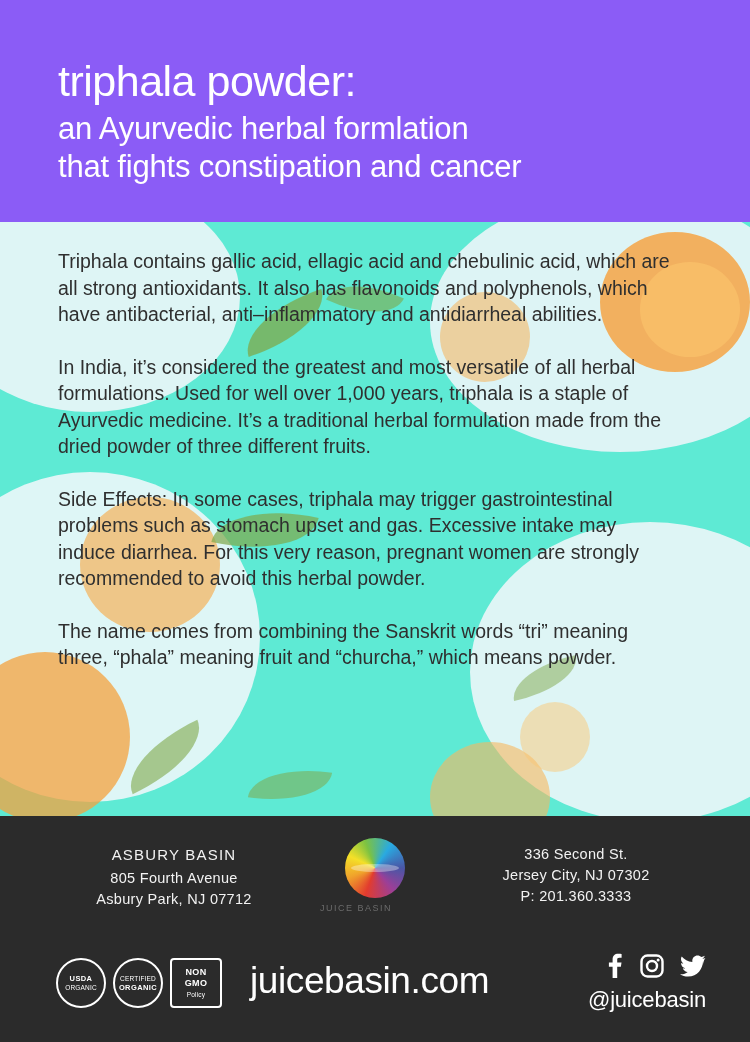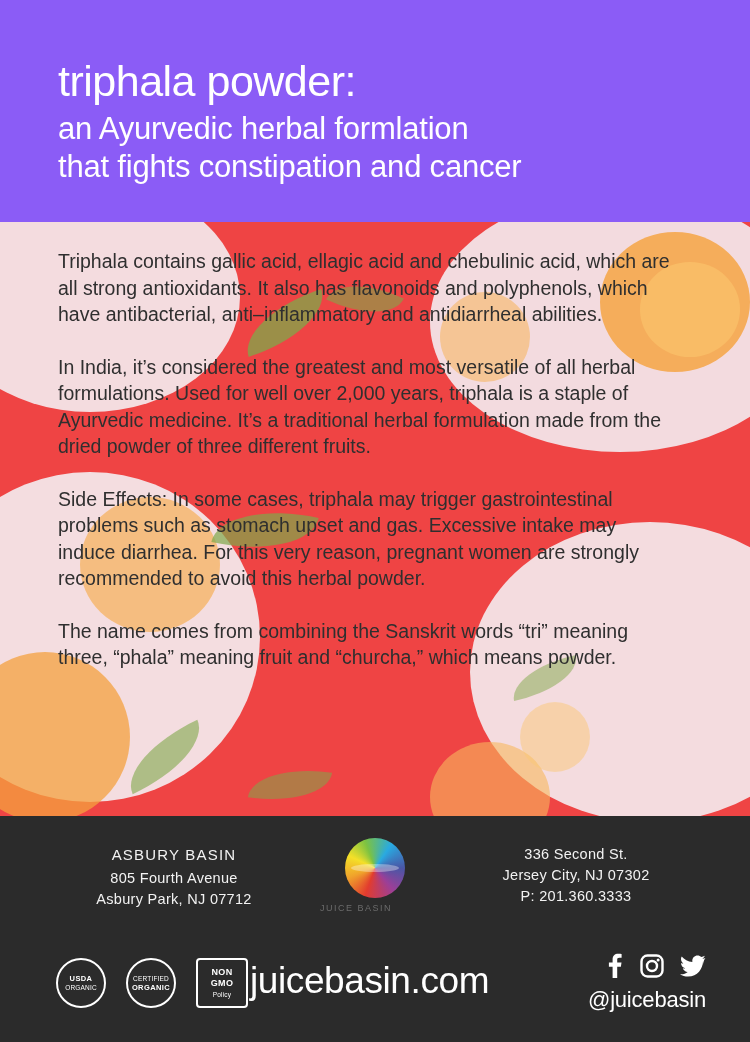--- a/index.html
+++ b/index.html
@@ -52,21 +52,21 @@
     display: block;
   }
 
   
   .body-area {
     position: absolute;
     left: 0;
     top: 222px;
     width: 750px;
     height: 594px;
-    background: #ef4444;
+    background: #5eead4;
     overflow: hidden;
   }
   .art {
     position: absolute;
     inset: 0;
     overflow: hidden;
   }
   
   .blob {
     position: absolute;
@@ -168,21 +168,21 @@
     top: 126px;
     width: 750px;
     height: 100px;
   }
   .seals {
     position: absolute;
     left: 56px;
     top: 16px;
     display: flex;
     align-items: center;
-    gap: 20px;
+    gap: 7px;
   }
   .seal {
     width: 46px;
     height: 46px;
     border-radius: 50%;
     border: 2px solid #ffffff;
     display: flex;
     flex-direction: column;
     align-items: center;
     justify-content: center;
@@ -264,21 +264,21 @@
       <div class="leaf" style="left:240px; top:80px; width:90px; height:42px; transform:rotate(-18deg); opacity:.75;"></div>
       <div class="leaf" style="left:330px; top:60px; width:70px; height:34px; transform:rotate(25deg); opacity:.6;"></div>
       <div class="leaf" style="left:215px; top:285px; width:100px; height:46px; transform:rotate(12deg); opacity:.7;"></div>
       <div class="leaf" style="left:120px; top:515px; width:90px; height:40px; transform:rotate(-25deg); opacity:.6;"></div>
       <div class="leaf" style="left:250px; top:545px; width:80px; height:36px; transform:rotate(8deg); opacity:.55;"></div>
       <div class="leaf" style="left:510px; top:440px; width:70px; height:32px; transform:rotate(-12deg); opacity:.5;"></div>
     </div>
 
     <div class="copy">
       <p>Triphala contains gallic acid, ellagic acid and chebulinic acid, which are all strong antioxidants. It also has flavonoids and polyphenols, which have antibacterial, anti–inflammatory and antidiarrheal abilities.</p>
-      <p>In India, it’s considered the greatest and most versatile of all herbal formulations.  Used for well over 2,000 years, triphala is a staple of Ayurvedic medicine.   It’s a traditional herbal formulation made from the dried powder of three different fruits.</p>
+      <p>In India, it’s considered the greatest and most versatile of all herbal formulations.  Used for well over 1,000 years, triphala is a staple of Ayurvedic medicine.   It’s a traditional herbal formulation made from the dried powder of three different fruits.</p>
       <p>Side Effects:  In some cases, triphala may trigger gastrointestinal problems such as stomach upset and gas. Excessive intake may induce diarrhea. For this very reason, pregnant women are strongly recommended to avoid this herbal powder.</p>
       <p>The name comes from combining the Sanskrit words “tri” meaning three, “phala” meaning fruit and “churcha,” which means powder.</p>
     </div>
   </div>
 
   <div class="footer">
 
     <div class="loc loc-left">
       <div class="city">ASBURY BASIN</div>
       <div>805 Fourth Avenue</div>

